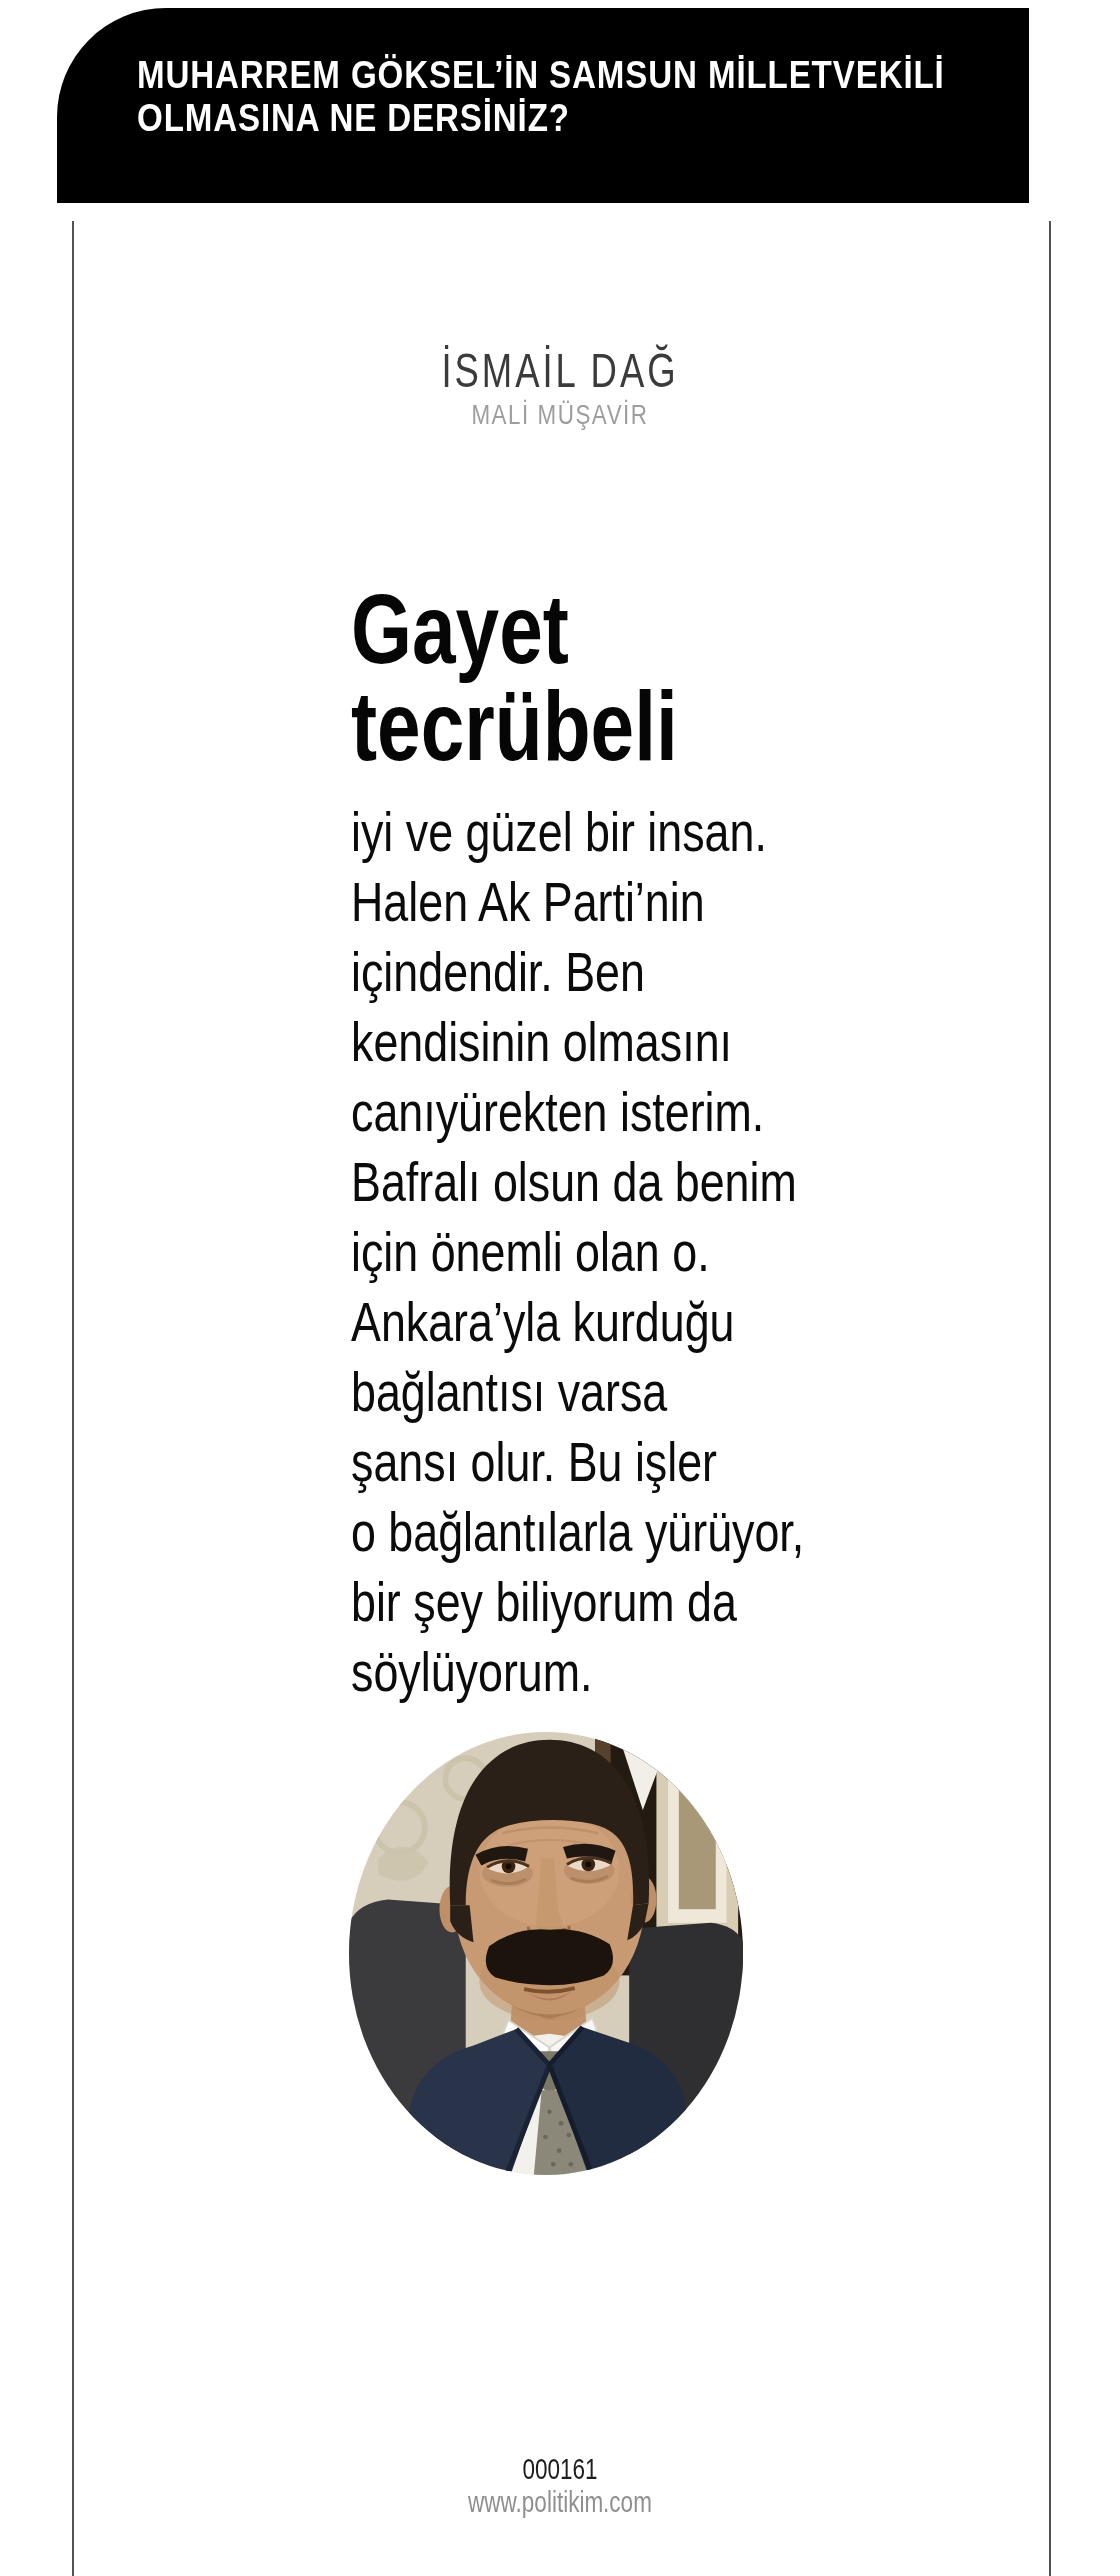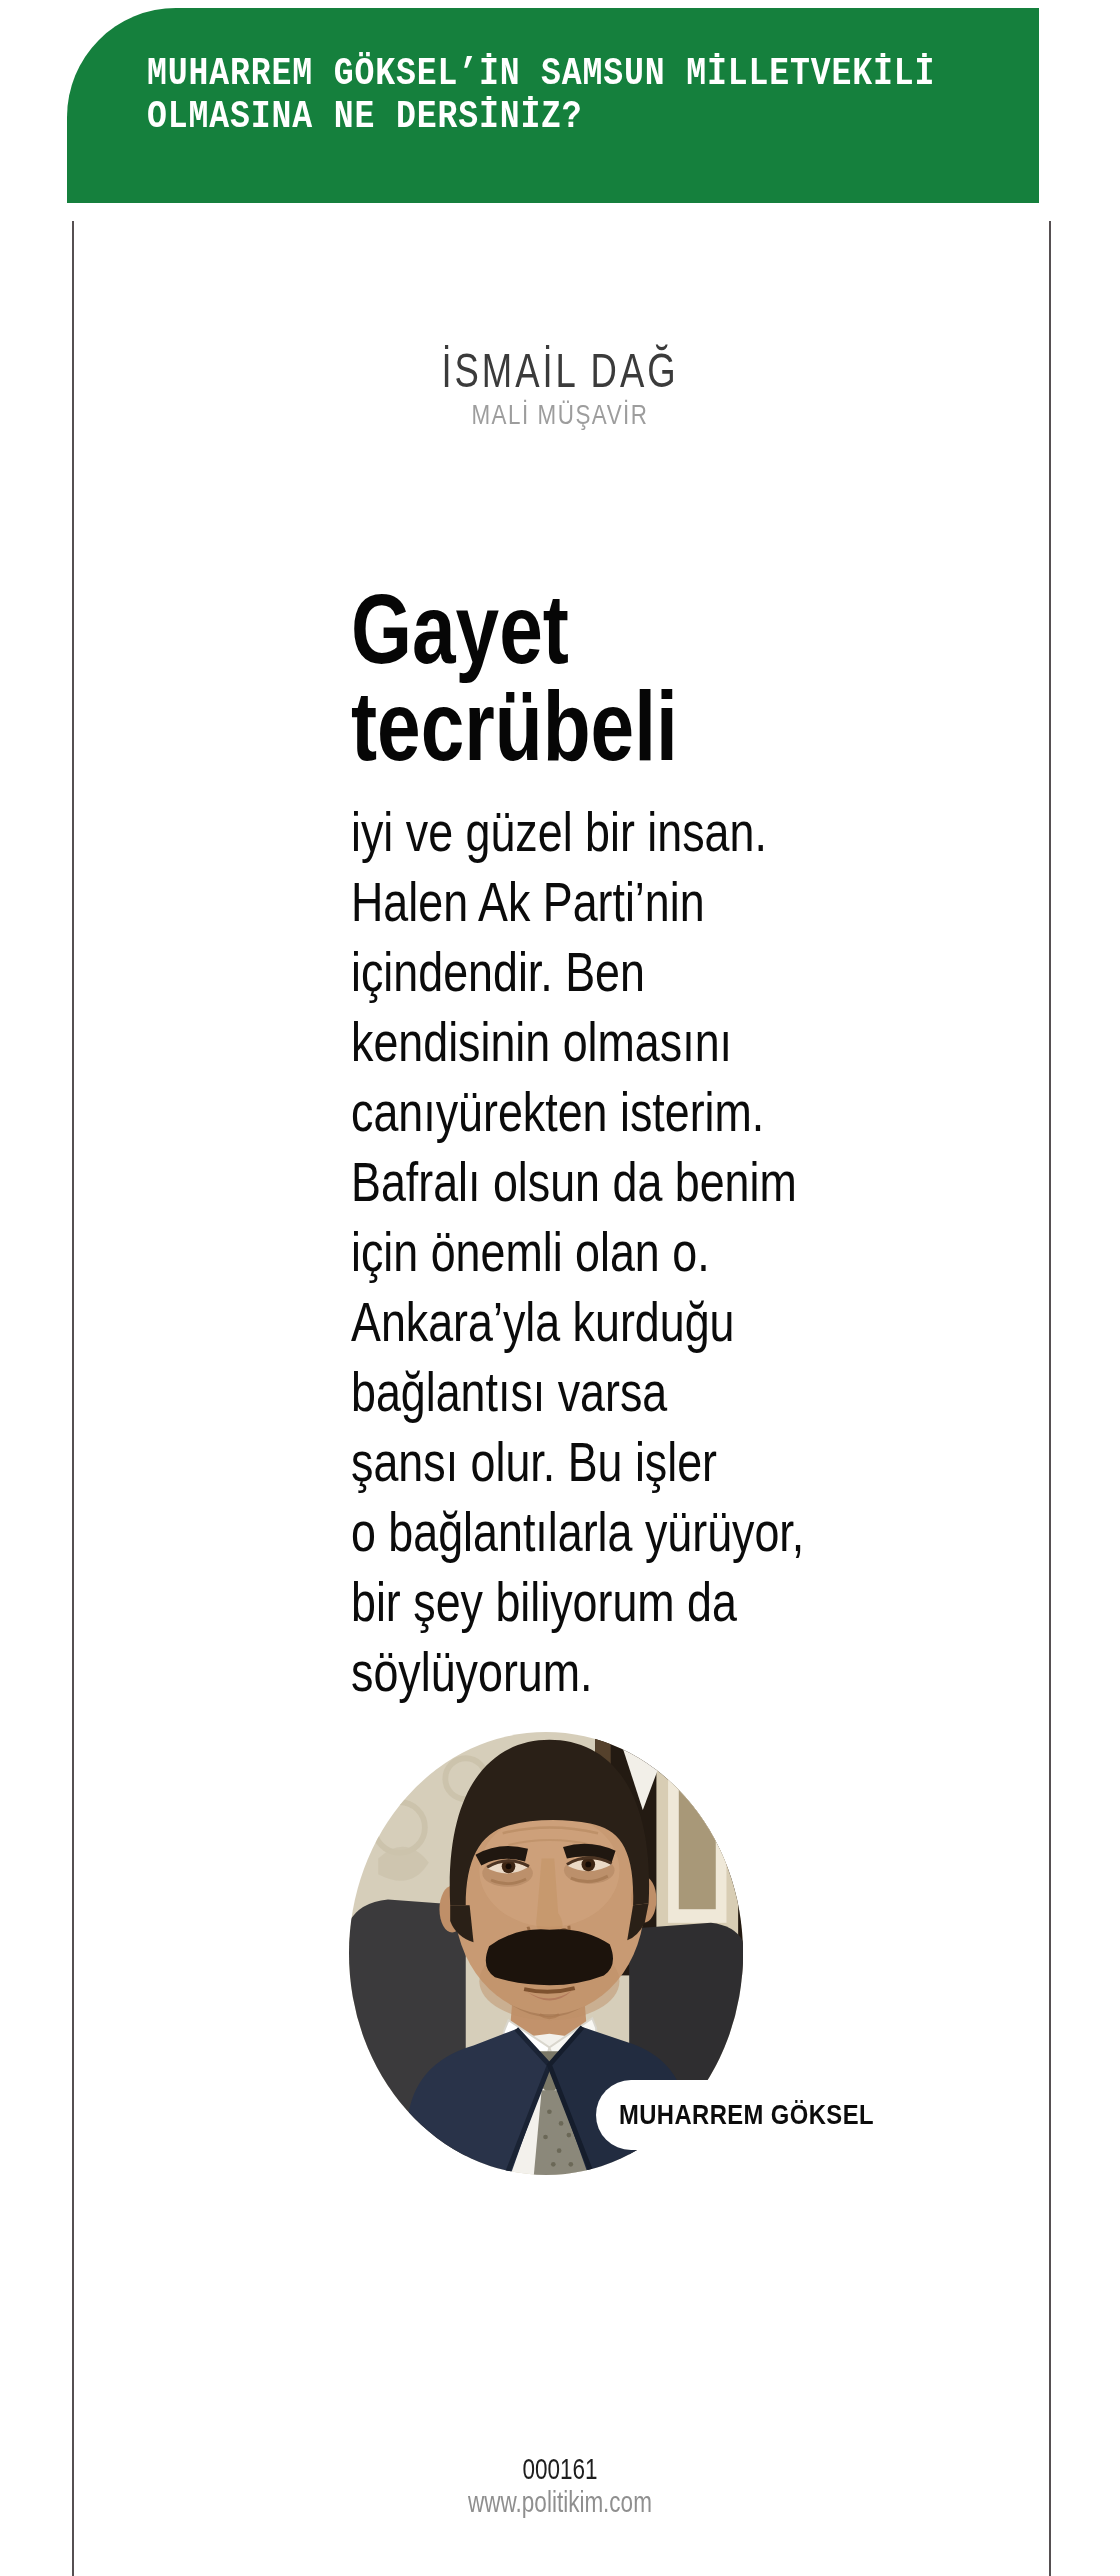--- a/index.html
+++ b/index.html
@@ -2,22 +2,22 @@
 <html><head>
 <meta charset="utf-8">
 <style>
   html,body { margin:0; padding:0; background:#ffffff; }
   .page {
     position:relative; width:1120px; height:2576px; background:#ffffff;
     font-family:"Liberation Sans", sans-serif; overflow:hidden;
   }
   
   .banner {
-    position:absolute; left:67px; top:7.8px; width:972px; height:195px;
-    background:#15803d; border-radius:109px 0 0 0;font-family:Liberation Mono, monospace;
+    position:absolute; left:57px; top:7.8px; width:972px; height:195px;
+    background:#000000; border-radius:109px 0 0 0;
   }
   .banner-text {
     position:absolute; left:80px; top:45px; color:#ffffff;
     font-weight:bold; font-size:39px; line-height:43px; letter-spacing:1px;
     transform:scaleX(0.85); transform-origin:left top; white-space:nowrap;
   }
   
   .vline { position:absolute; top:221px; width:1.9px; height:2355px; background:#565052; }
   .vline-left  { left:72px; }
   .vline-right { left:1049px; }
@@ -204,21 +204,18 @@
           <circle cx="222" cy="338" r="2.4"></circle>
       </g>
 
       <path d="M55,455 L60,400 Q66,340 128,322 L172,305 L206,342 L166,455 Z" fill="#293349"></path>
       <path d="M350,455 L348,398 Q344,336 284,318 L240,303 L206,342 L246,455 Z" fill="#222c40"></path>
       <path d="M172,305 L206,342 L162,455" stroke="#1a2334" stroke-width="5" fill="none"></path>
       <path d="M240,303 L206,342 L250,455" stroke="#151d2c" stroke-width="5" fill="none"></path>
     </svg>
   </div>
 
-  <div class="caption-pill">
-    <span class="caption-text">MUHARREM GÖKSEL</span>
-  </div>
 
   <div class="footer-code">000161</div>
   <div class="footer-site">www.politikim.com</div>
 
 </div>
 
 
 </body></html>

